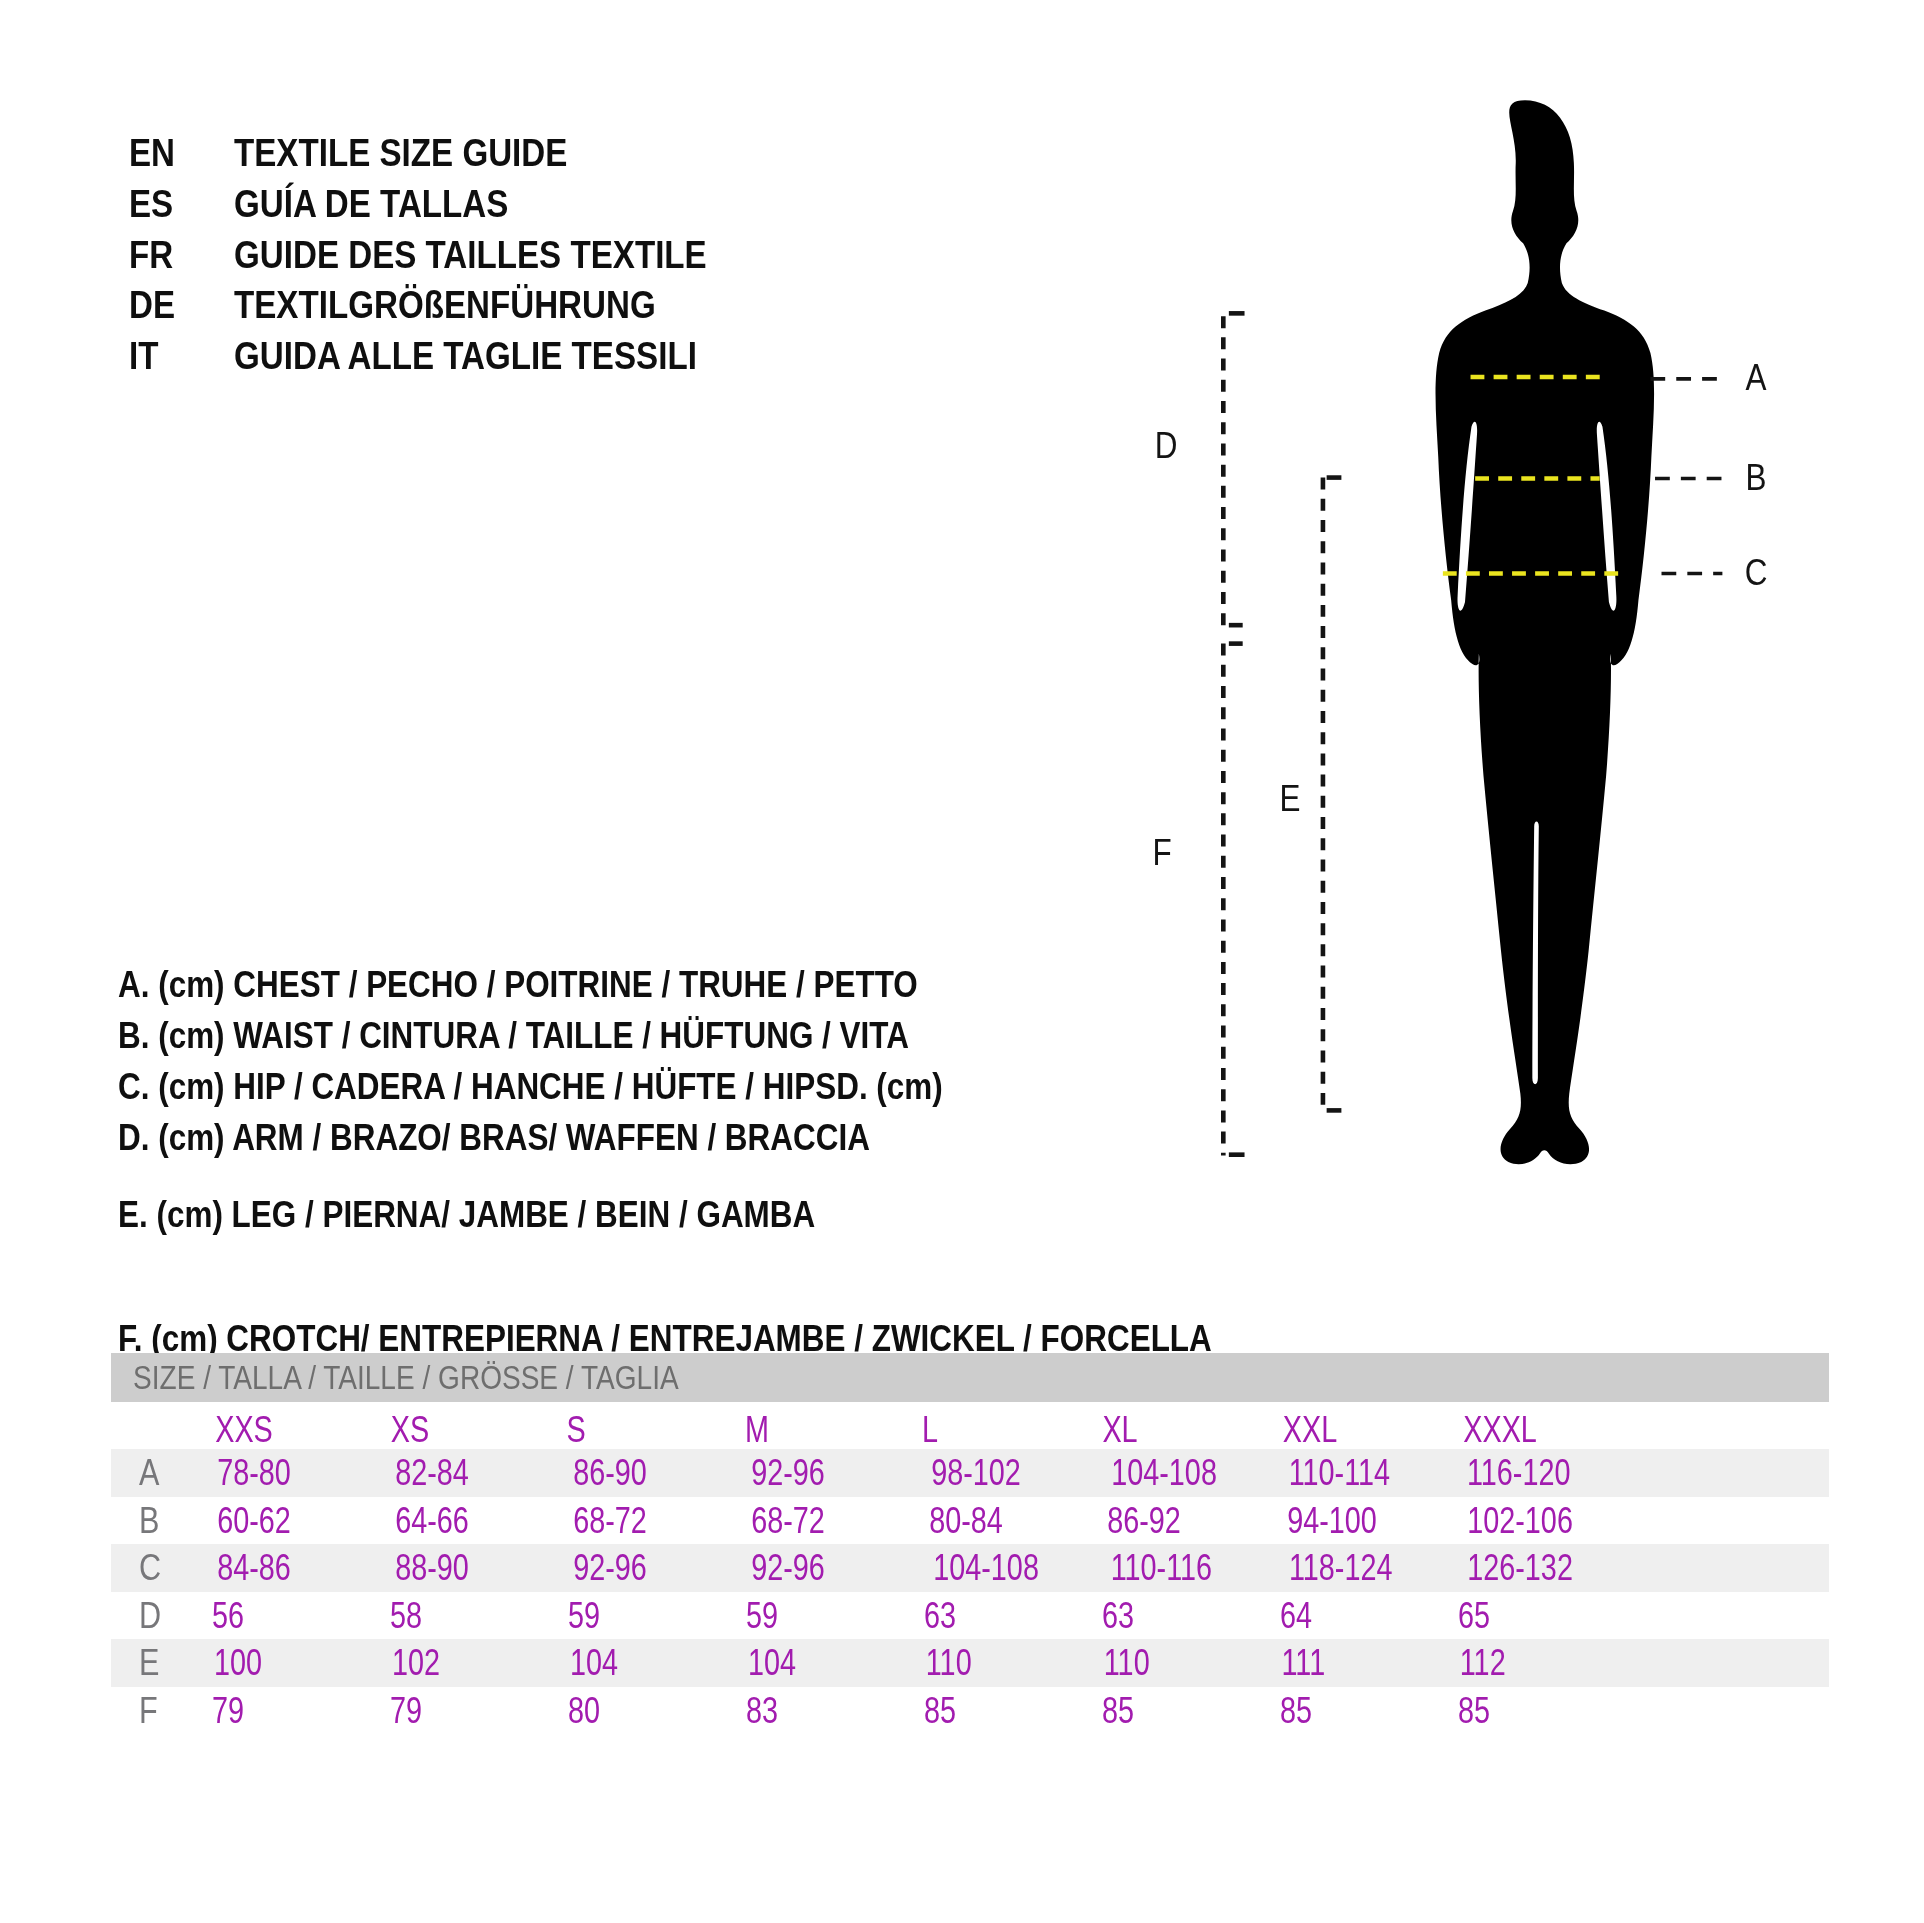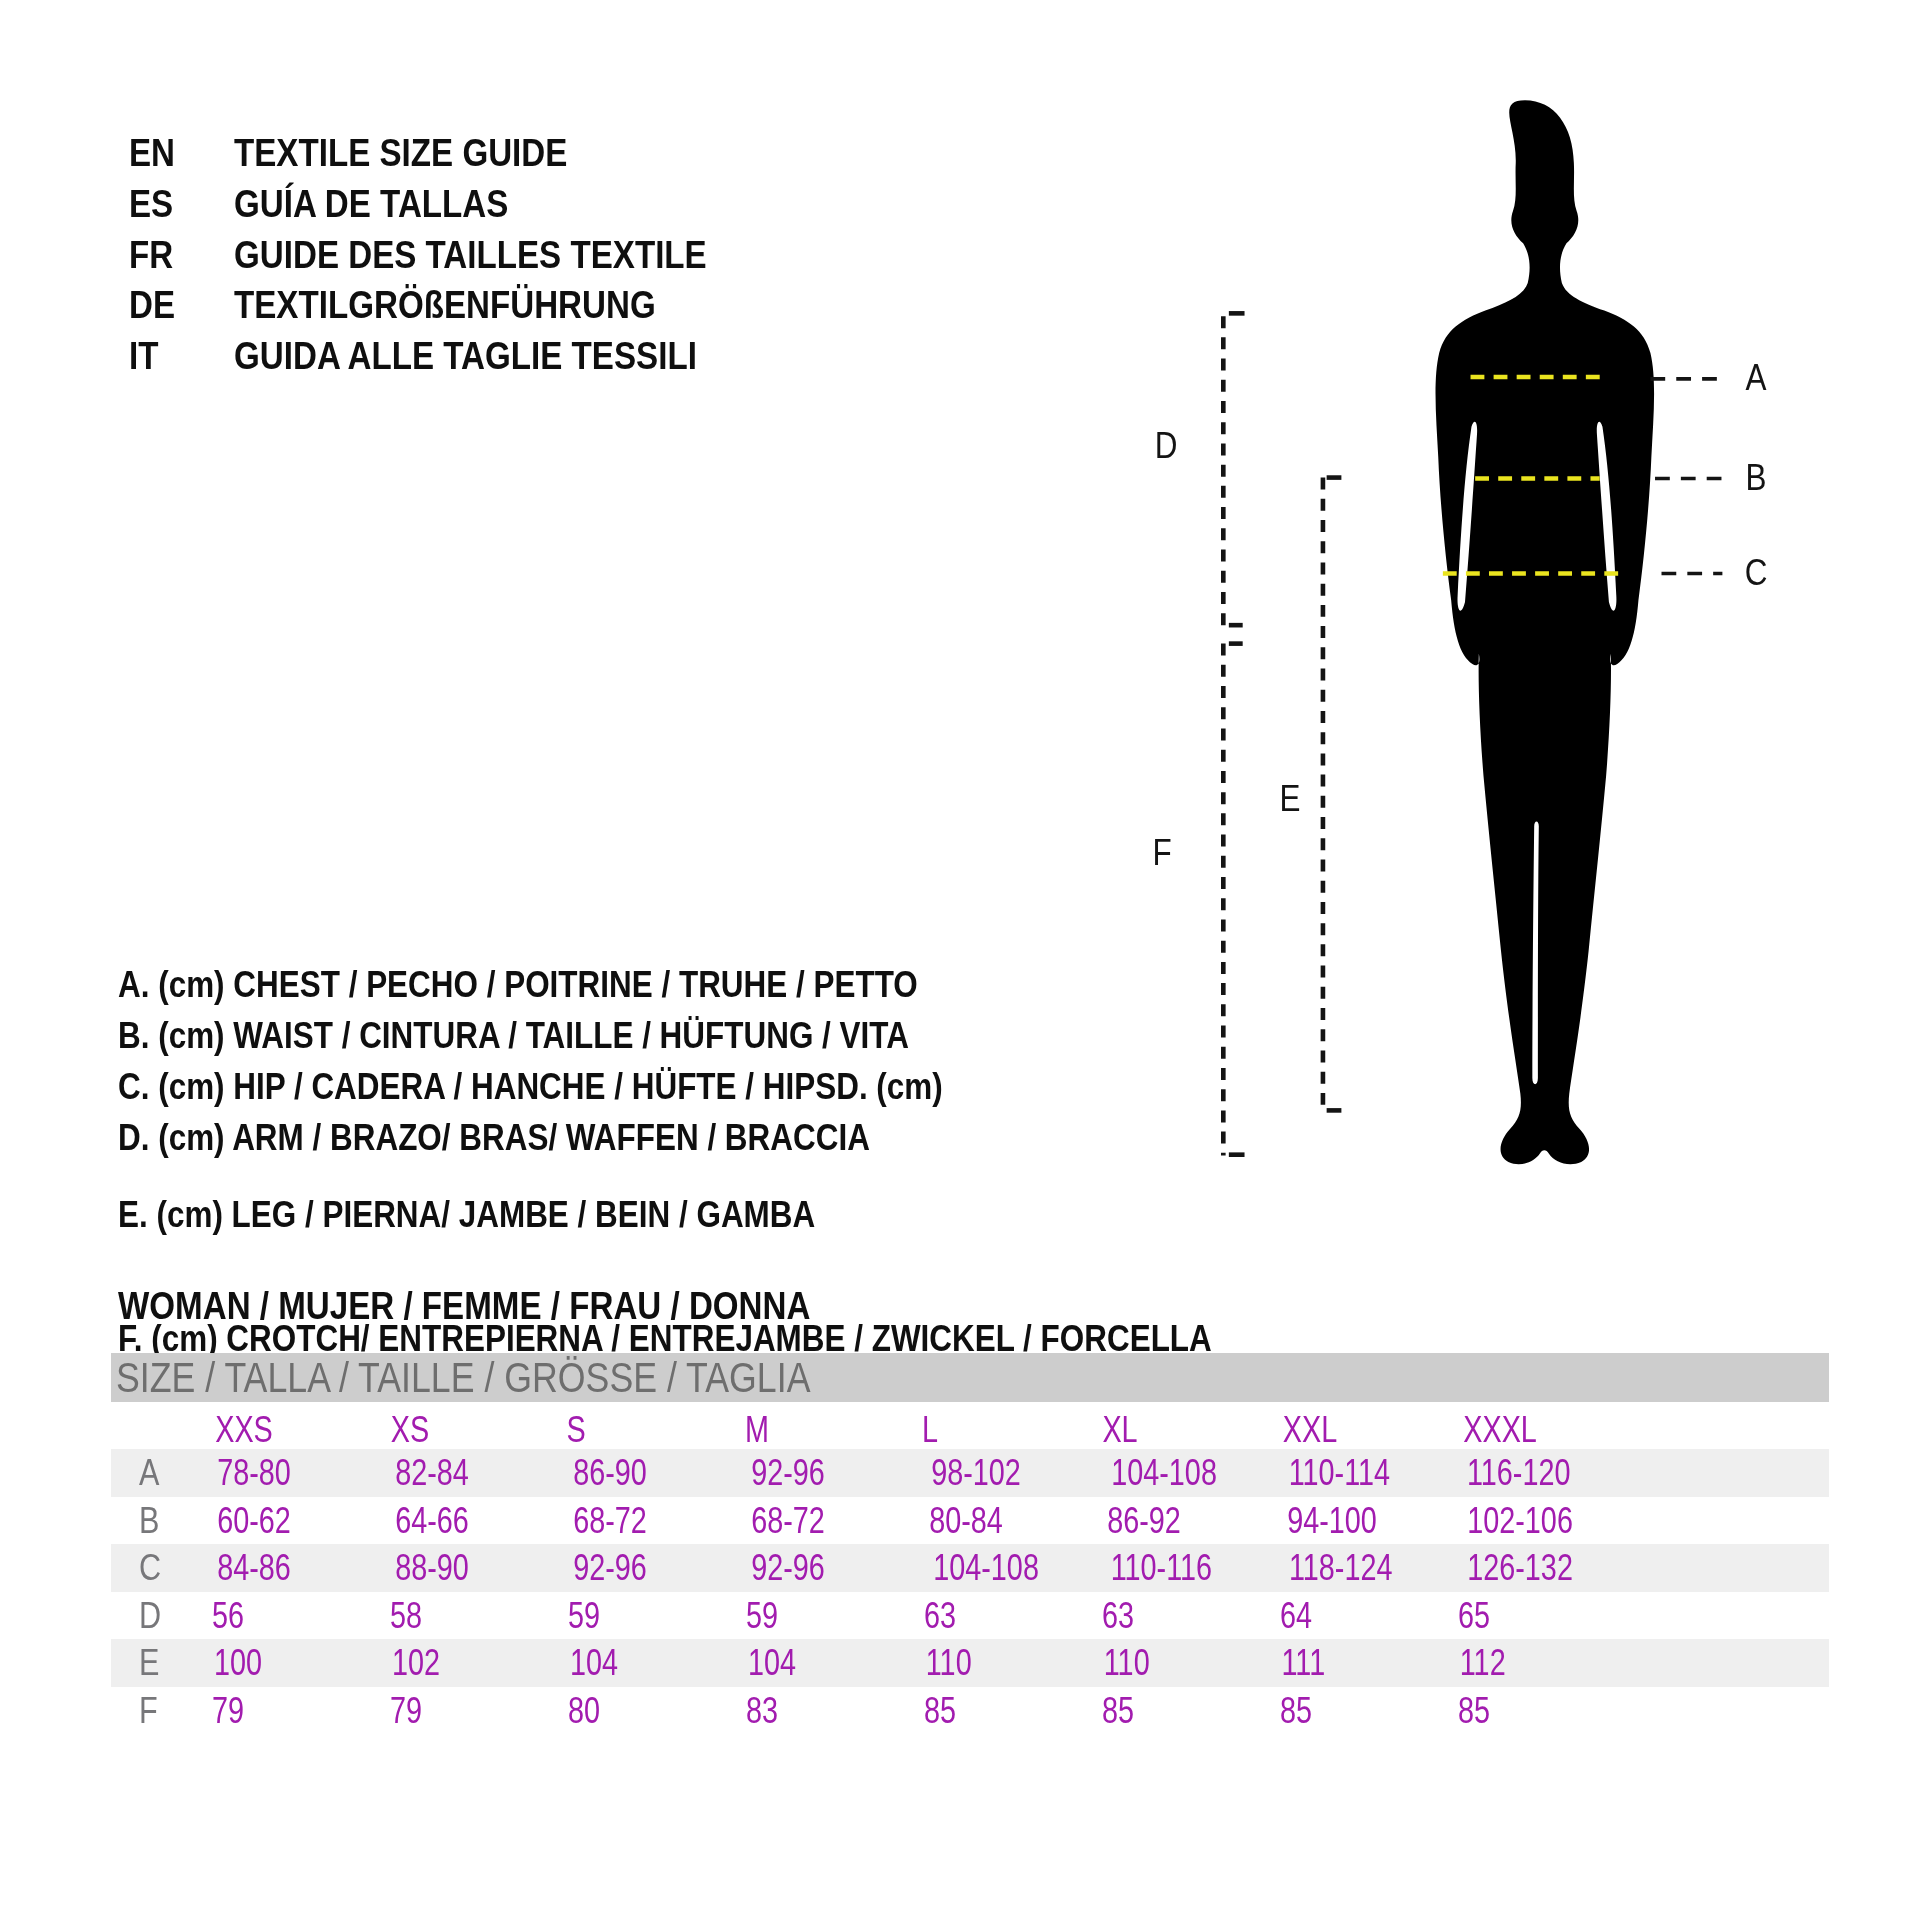--- a/index.html
+++ b/index.html
@@ -17,21 +17,21 @@
   .lang-title{position:absolute;left:90px;top:0;margin-left:15px;}
 
   
   .legend-row{position:absolute;left:118px;height:41px;line-height:41px;font-size:37px;font-weight:bold;}
 
   
   #gender-line{left:118px;top:1285px;height:41px;line-height:41px;font-size:39px;font-weight:bold;}
 
   
   #size-bar{left:111px;top:1353px;width:1718px;height:49px;background:#cdcdcd;}
-  #size-bar .t{position:absolute;left:5px;top:0;height:49px;line-height:49px;font-size:42px;color:#6e6e6e;}
+  #size-bar .t{position:absolute;left:22px;top:0;height:49px;line-height:49px;font-size:33px;color:#6e6e6e;}
 
   
   .trow{position:absolute;left:111px;width:1718px;display:flex;align-items:center;}
   .tcell{width:178px;text-align:left;font-size:36px;color:#a21caf;}
   .tlabel{width:97px;box-sizing:border-box;padding-left:28px;text-align:left;font-size:36px;color:#77777a;}
   .band{background:#efefef;}
 
   
   .fig-label{position:absolute;font-size:37px;color:#141414;transform:translate(-50%,-50%) scaleX(0.85);white-space:nowrap;}
 
@@ -142,23 +142,20 @@
 
   <div id="legend-block" class="abs">
       <div class="legend-row" style="top: 964px;"><span class="cx">A. (cm) CHEST / PECHO / POITRINE / TRUHE / PETTO</span></div>
       <div class="legend-row" style="top: 1015px;"><span class="cx">B. (cm) WAIST / CINTURA / TAILLE / HÜFTUNG / VITA</span></div>
       <div class="legend-row" style="top: 1066px;"><span class="cx">C. (cm) HIP / CADERA / HANCHE / HÜFTE / HIPSD. (cm)</span></div>
       <div class="legend-row" style="top: 1117px;"><span class="cx">D. (cm) ARM / BRAZO/ BRAS/ WAFFEN / BRACCIA</span></div>
       <div class="legend-row" style="top: 1194px;"><span class="cx">E. (cm) LEG / PIERNA/ JAMBE / BEIN / GAMBA</span></div>
       <div class="legend-row" style="top: 1278px; margin-top: 40px;"><span class="cx">F. (cm) CROTCH/ ENTREPIERNA / ENTREJAMBE / ZWICKEL / FORCELLA</span></div>
     </div>
 
-  <div id="gender-line" class="abs">
-    <span class="cx">WOMAN / MUJER / FEMME / FRAU / DONNA</span>
-  </div>
 
   <div id="size-bar" class="abs">
     <span class="t"><span class="cx">SIZE / TALLA / TAILLE / GRÖSSE / TAGLIA</span></span>
   </div>
 
   <div id="size-table">
       <div class="trow" style="top: 1409px; height: 42px;">
         <div class="tlabel"><span class="cx"></span></div>
         <div class="tcell"><span class="cxc">XXS</span></div>
         <div class="tcell"><span class="cxc">XS</span></div>

